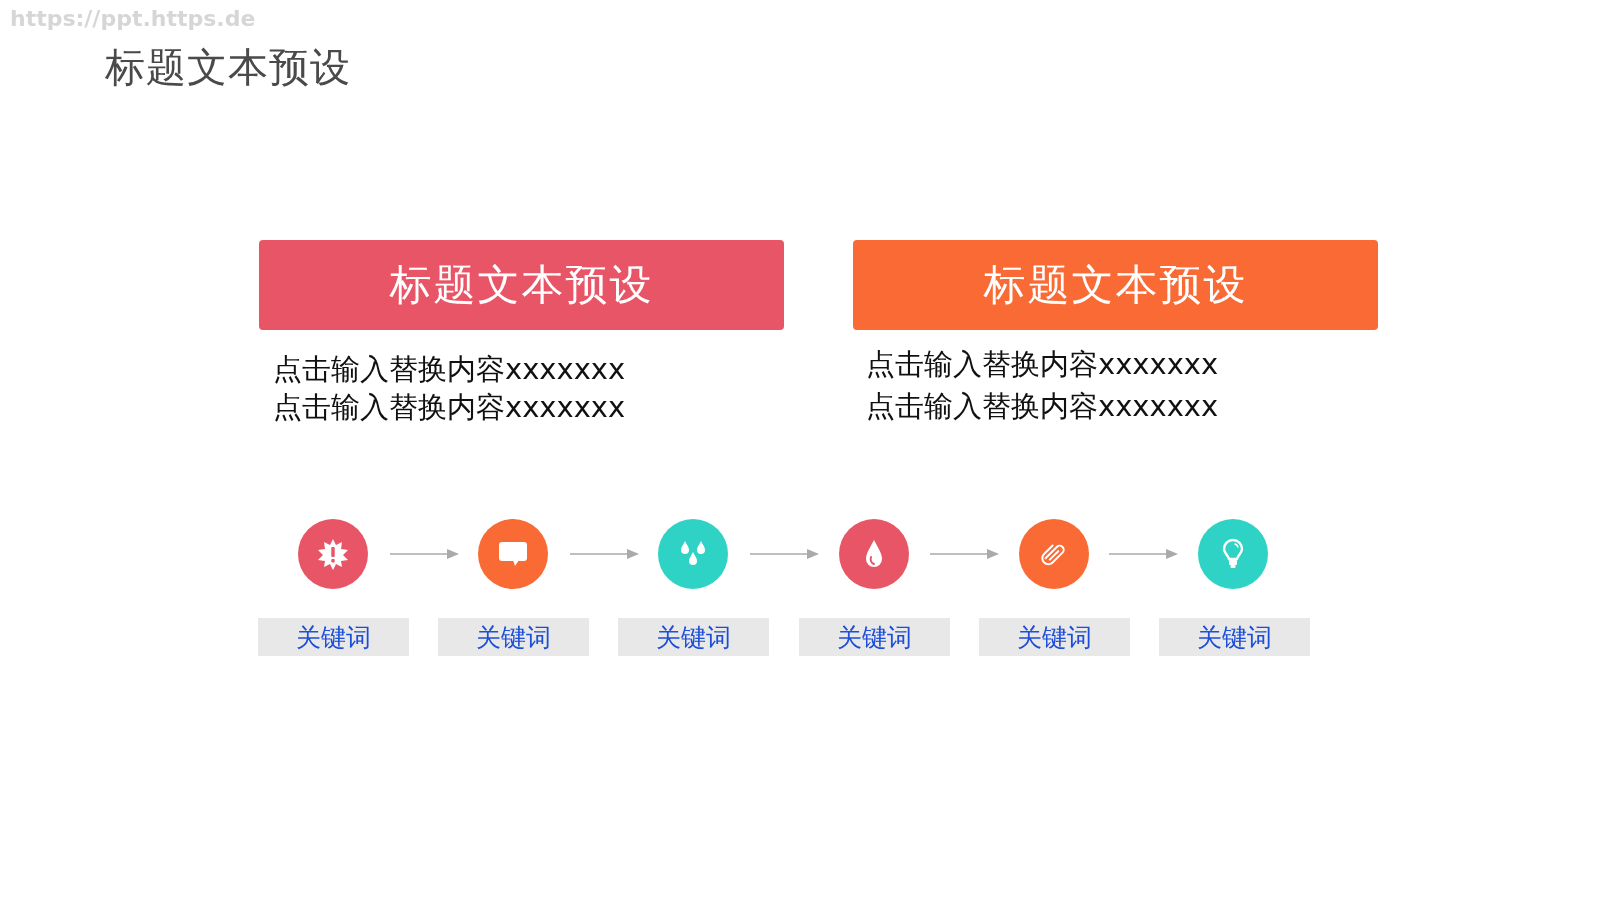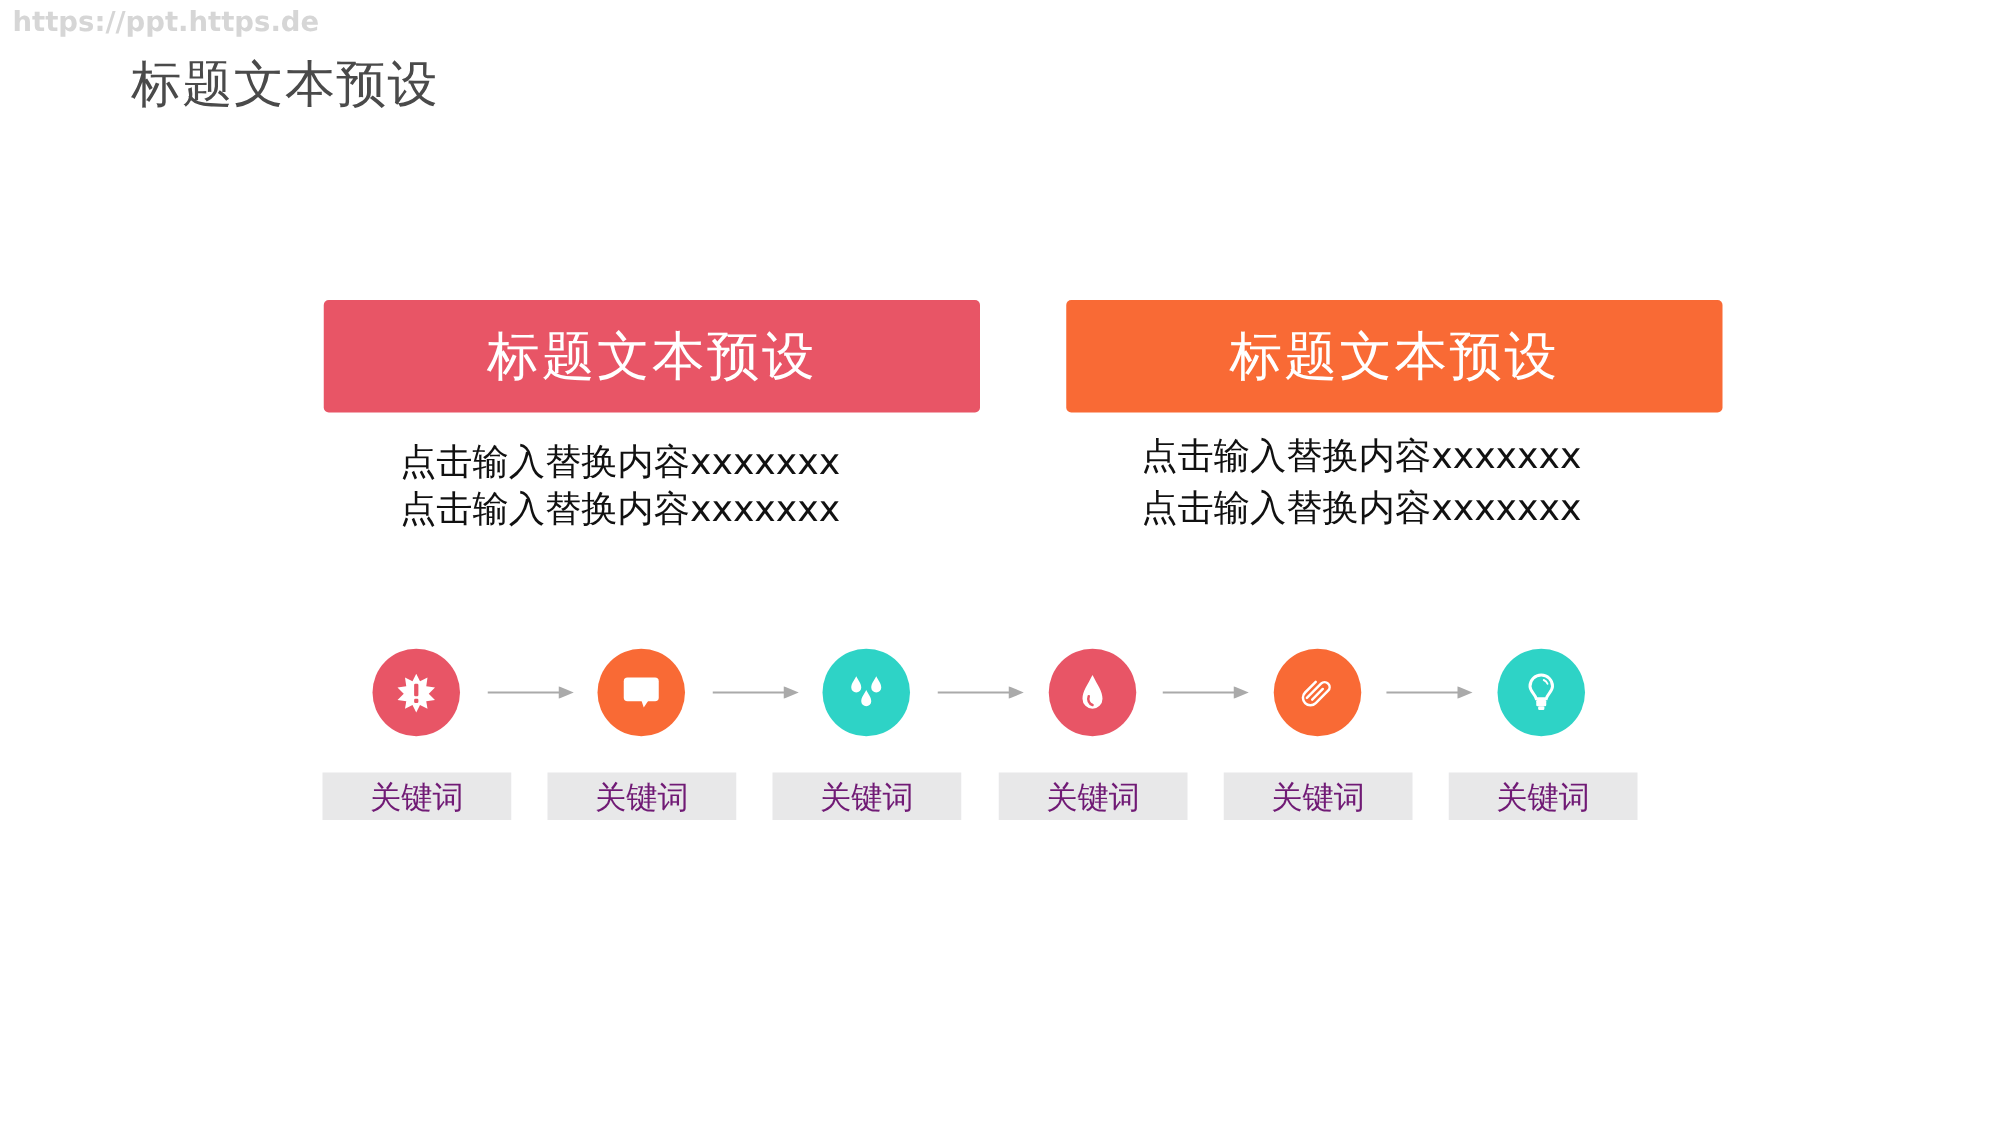--- a/index.html
+++ b/index.html
@@ -18,33 +18,32 @@
       font-size: 40px; color: #4a4a4a; letter-spacing: 1px;
     }
     .card-header {
       position: absolute; top: 240px; width: 525px; height: 90px;
       border-radius: 4px; display: flex; align-items: center; justify-content: center;
       color: #ffffff; font-size: 42px; letter-spacing: 2px;
     }
     .card-body {
       position: absolute; font-size: 29px; color: #111; line-height: 38px;
       white-space: nowrap;
-      margin-left: 47px;
     }
     .step-circle {
       position: absolute; width: 70px; height: 70px; border-radius: 50%;
       top: 519px; display: flex; align-items: center; justify-content: center;
     }
     .arrow {
       position: absolute; top: 549px; width: 70px; height: 10px;
     }
     .keyword {
       position: absolute; top: 618px; width: 151px; height: 38px;
       background: #e8e8e9; display: flex; align-items: center; justify-content: center;
-      font-size: 25px; color: #701a75; font-family: Liberation Mono, monospace;
+      font-size: 25px; color: #1d4ed8; font-family: Liberation Mono, monospace;
     }
   </style>
 </head>
 <body>
 
 <div class="watermark">https://ppt.https.de</div>
 <div class="page-title">标题文本预设</div>
 
 <div class="card-header" style="left:259px; background:#E85566;">标题文本预设</div>
 <div class="card-body" style="left:273px; top:350px;">

